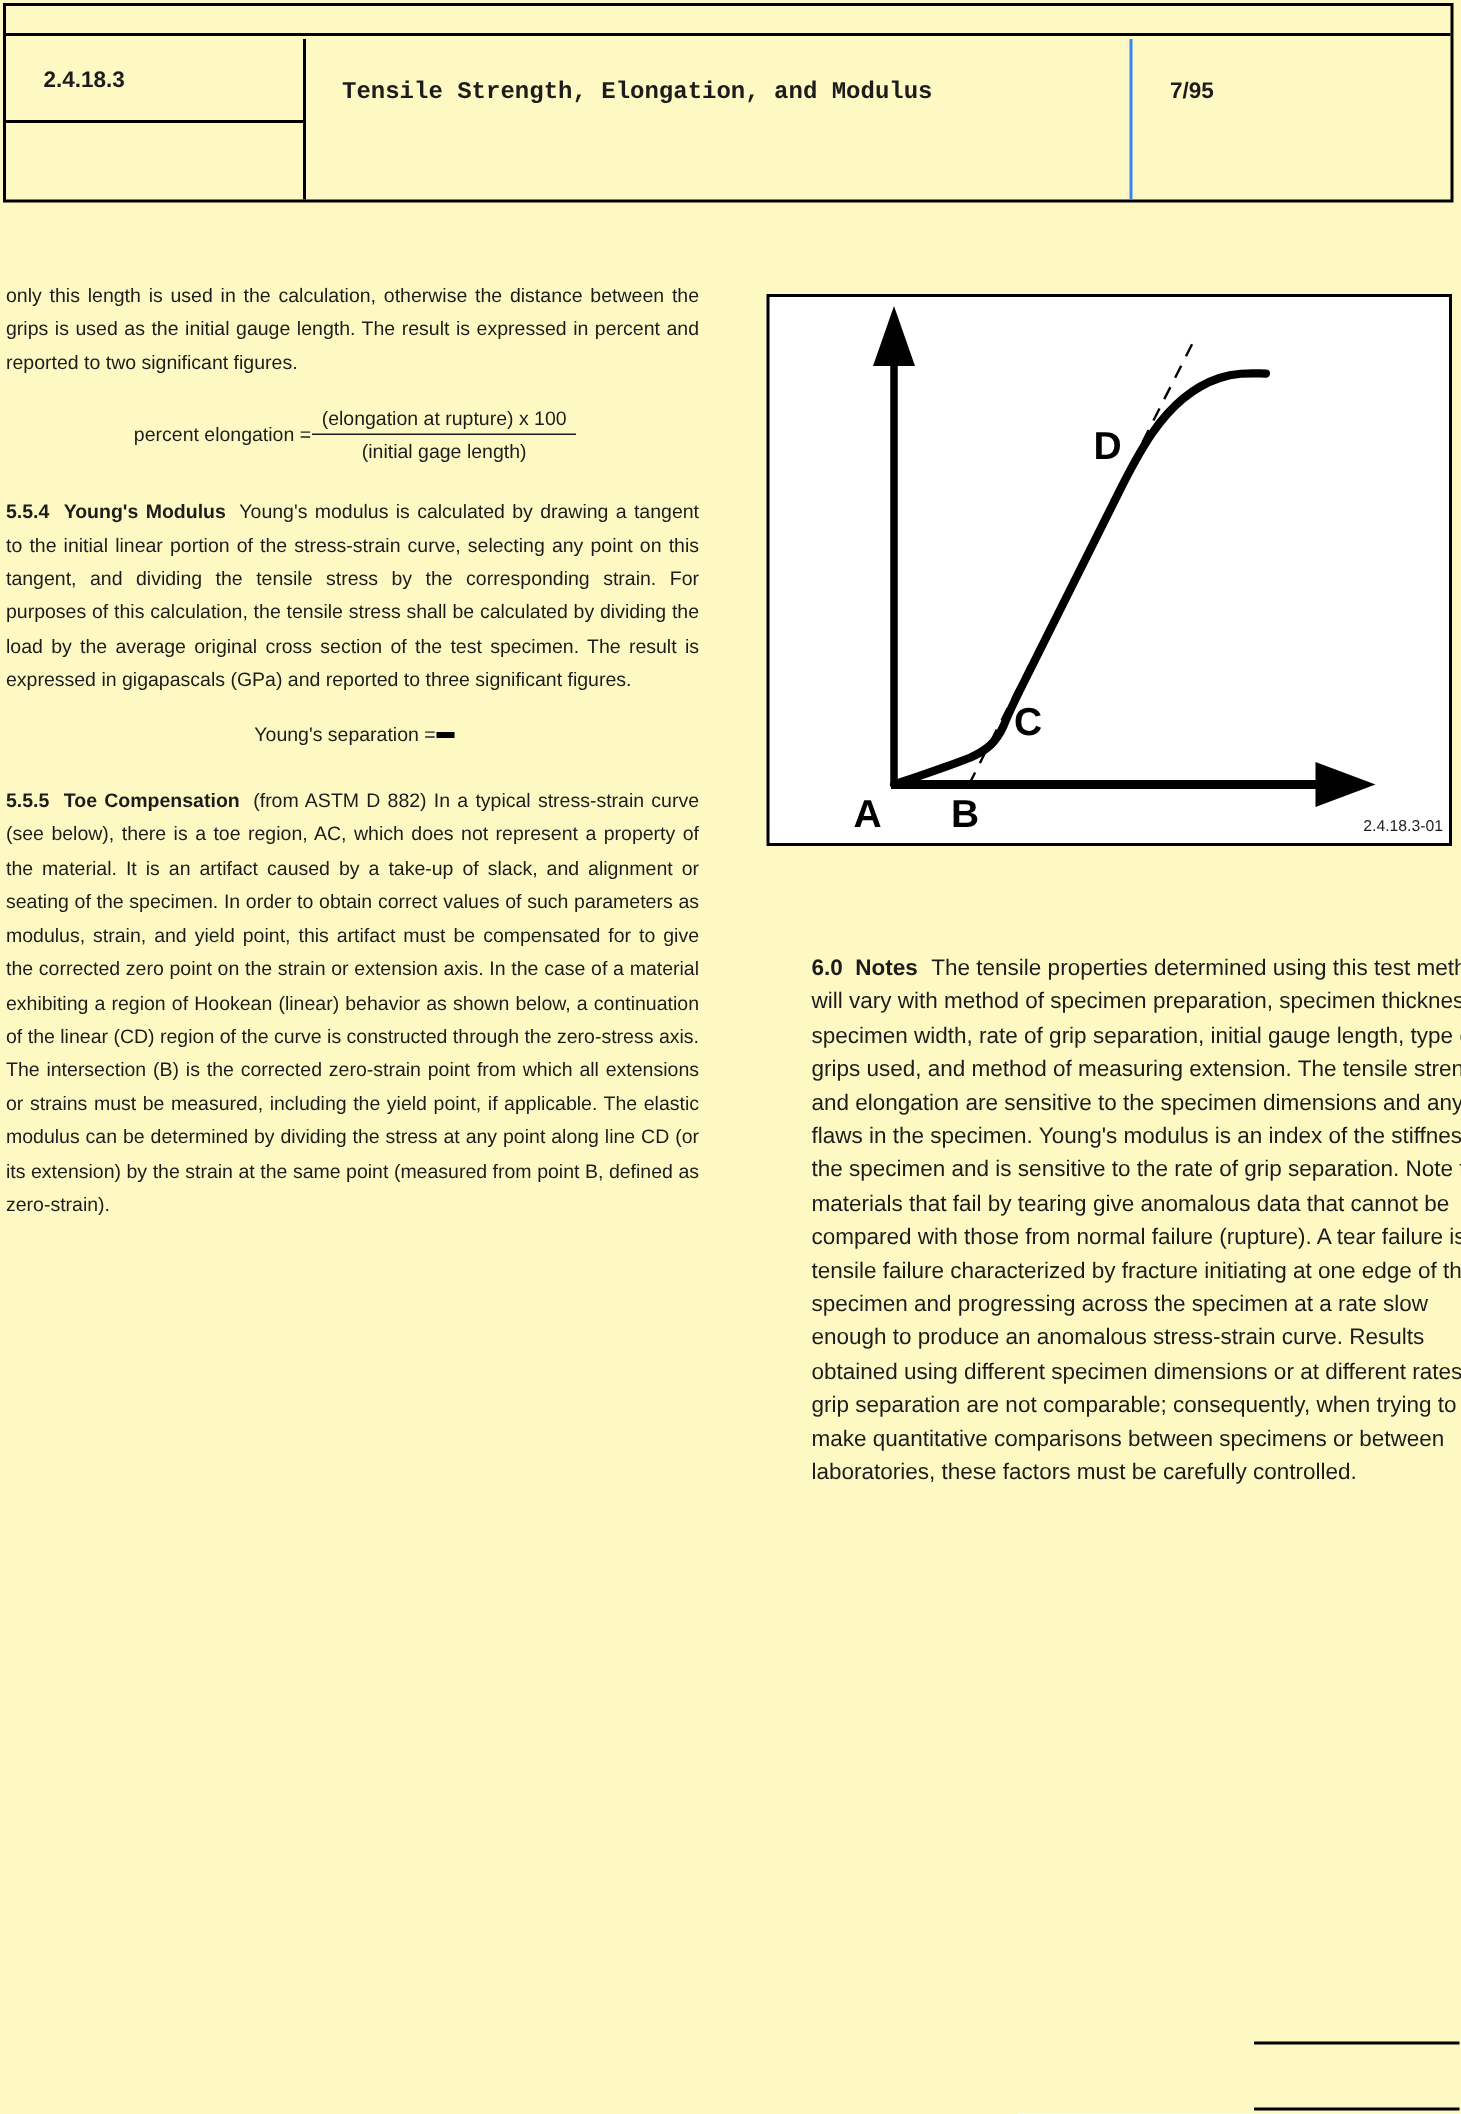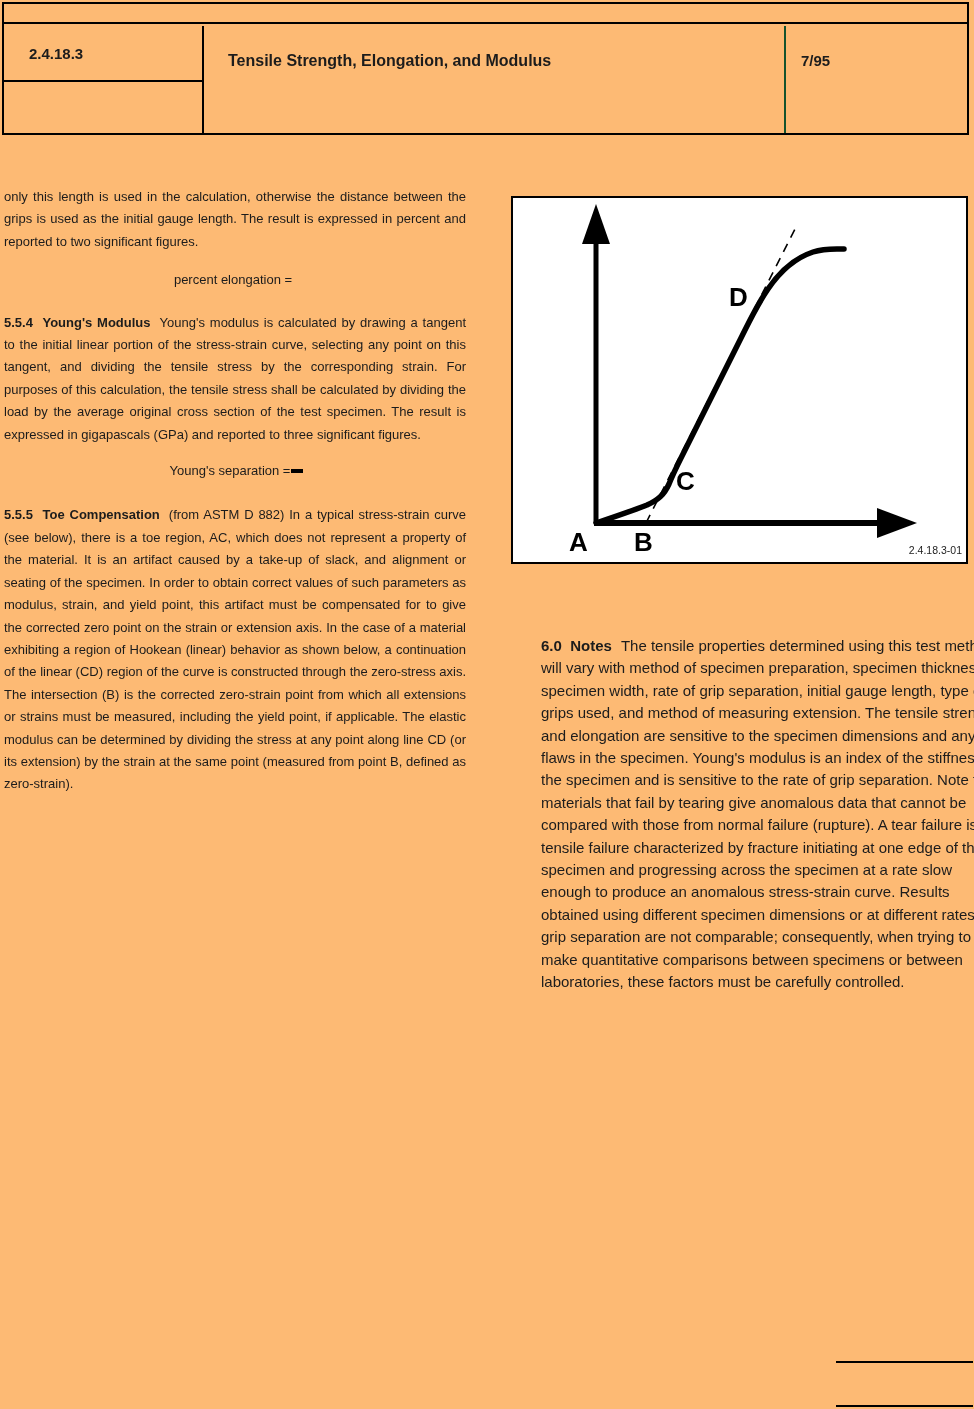--- a/index.html
+++ b/index.html
@@ -1,19 +1,19 @@
 <!DOCTYPE html>
 <html><head>
 <meta charset="utf-8">
 <style>
   html,body{margin:0;padding:0;background:#fff;}
   .page{
     position:relative;
     width:974px;height:1409px;
-    background:#fdba74;
+    background:#fef9c3;
     font-family:"Liberation Sans","DejaVu Sans",sans-serif;
     color:#1c1c1c;
     overflow:hidden;
   }
   
   .hdr{
     position:absolute;left:2px;top:2px;width:967px;height:133px;
     border:2px solid #000;box-sizing:border-box;
   }
   .hdr-topstrip{
@@ -27,26 +27,27 @@
   .hdr-cell-num{
     width:200px;border-right:2px solid #000;box-sizing:border-box;
     position:relative;
   }
   .hdr-cell-num .subrow{
     position:absolute;left:0;top:0;width:100%;height:56px;
     border-bottom:2px solid #000;box-sizing:border-box;
     display:flex;align-items:center;
   }
   .hdr-cell-title{
-    flex:1;border-right:2px solid #14532d;box-sizing:border-box;
+    flex:1;border-right:2px solid #3b82f6;box-sizing:border-box;
     padding:26px 0 0 24px;
+    font-family:Liberation Mono, monospace;
   }
   .hdr-cell-date{
-    width:181px;box-sizing:border-box;
-    padding:26px 0 0 15px;
+    width:212px;box-sizing:border-box;
+    padding:26px 0 0 25px;
   }
   .hdr-num{font-weight:bold;font-size:15px;padding-left:25px;}
   .hdr-title{font-weight:bold;font-size:16px;}
   .hdr-date{font-weight:bold;font-size:15px;}
   
   .col-left{
     position:absolute;left:4px;top:186px;width:462px;
     font-size:13px;line-height:22.4px;
   }
   .col-left p, .col-right p{
@@ -105,20 +106,25 @@
       </div>
     </div>
   </div>
 
   <div class="col-left">
 
     <p>only this length is used in the calculation, otherwise the distance between the grips is used as the initial gauge length. The result is expressed in percent and reported to two significant figures.</p>
 
     <div class="formula">
       <span class="lhs">percent elongation =</span>
+      <span class="frac">
+        <span>(elongation at rupture) x 100</span>
+        <span class="bar"></span>
+        <span>(initial gage length)</span>
+      </span>
     </div>
 
     <p><span class="sec-head">5.5.4  Young's Modulus</span><span>Young's modulus is calculated by drawing a tangent to the initial linear portion of the stress-strain curve, selecting any point on this tangent, and dividing the tensile stress by the corresponding strain. For purposes of this calculation, the tensile stress shall be calculated by dividing the load by the average original cross section of the test specimen. The result is expressed in gigapascals (GPa) and reported to three significant figures.</span></p>
 
     <div class="formula formula-big">
       <span class="lhs">Young's separation =</span>
       <span class="frac">
         <span class="bar-thick"></span>
       </span>
     </div>

